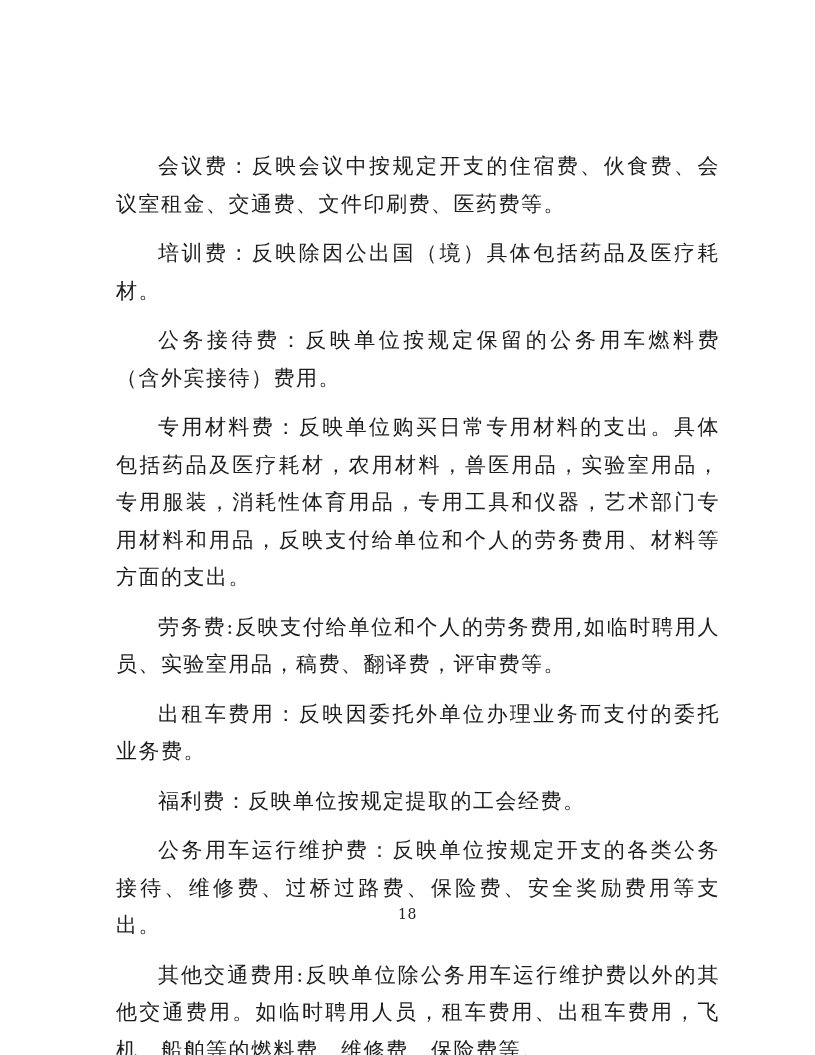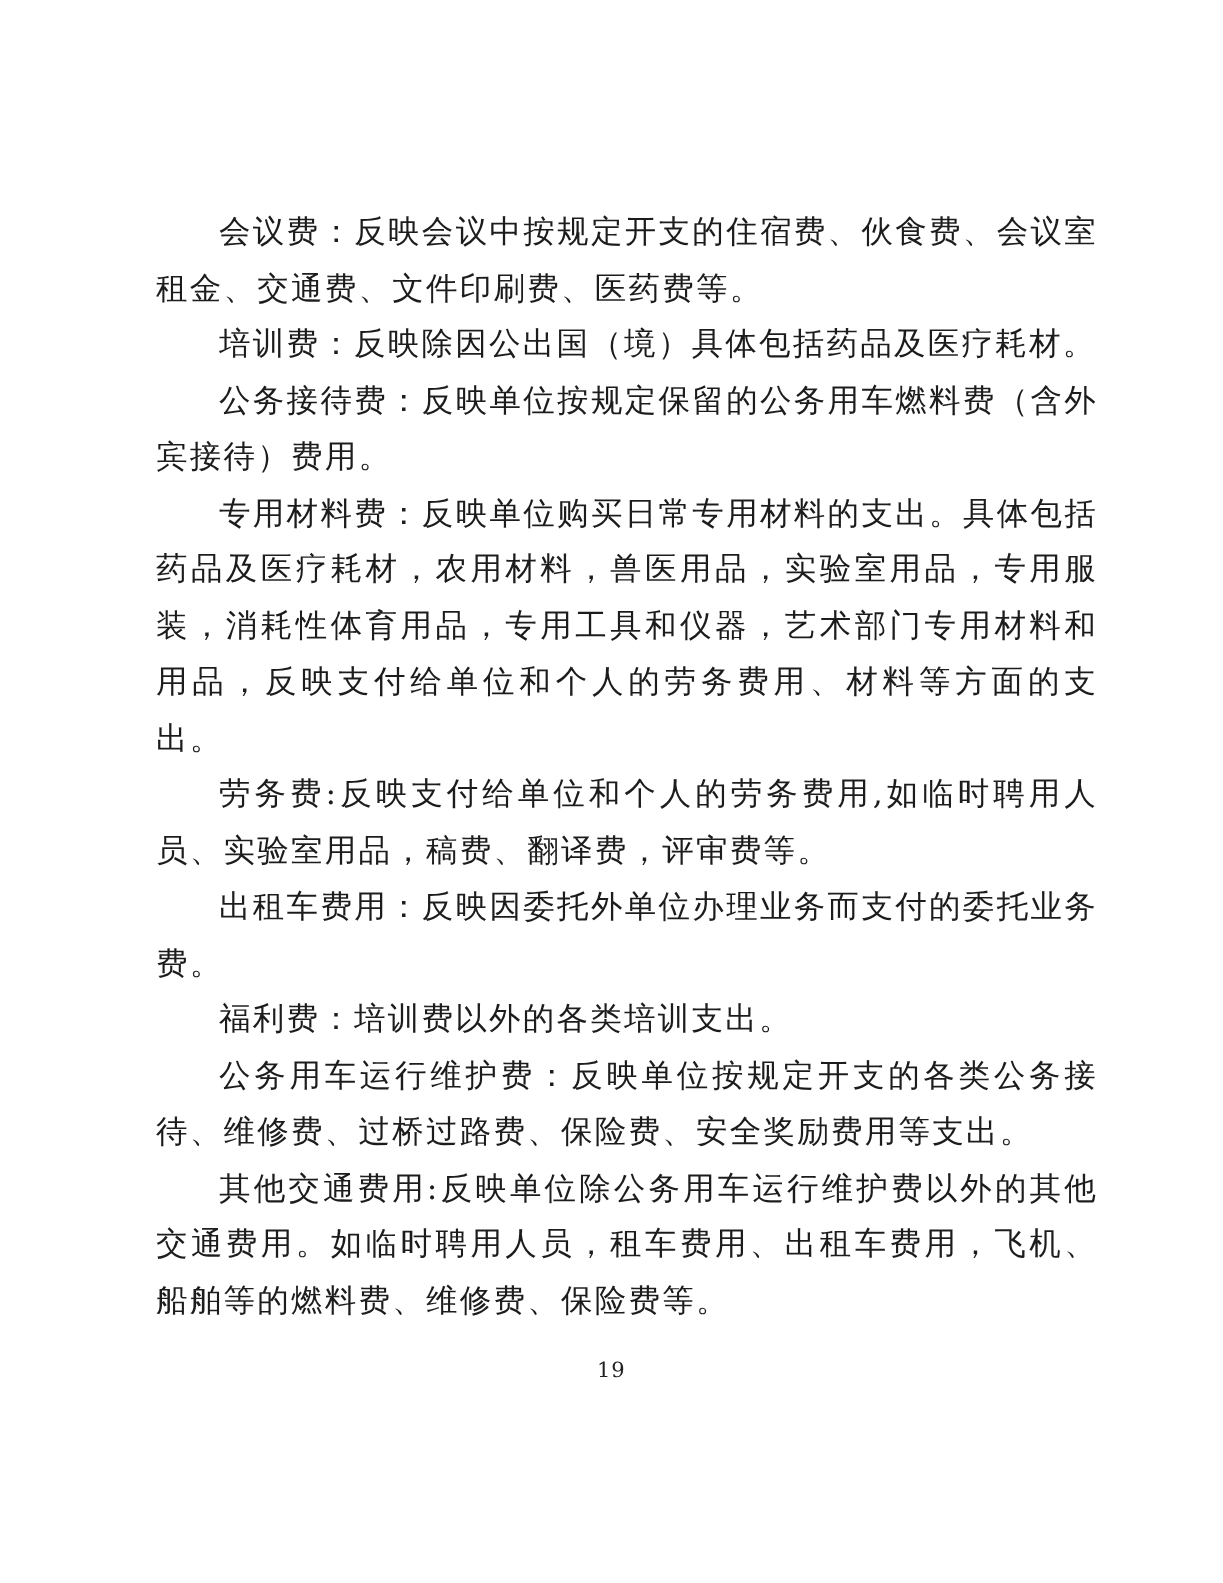--- a/index.html
+++ b/index.html
@@ -21,21 +21,21 @@
     width: 628px;
     font-size: 21px;
     line-height: 37.5px;
     letter-spacing: 1.5px;
     color: #1c1c1c;
     text-align: justify;
     text-justify: inter-ideograph;
   }
   .content p {
     text-indent: 2em;
-    margin: 0;
+    margin: 12px;
   }
   .page-number {
     position: absolute;
     top: 906px;
     left: 0;
     width: 100%;
     text-align: center;
     font-size: 14px;
     letter-spacing: 0.5px;
     color: #222222;
@@ -46,18 +46,18 @@
 <body>
 
 <div class="page">
   <div class="content">
     <p>会议费：反映会议中按规定开支的住宿费、伙食费、会议室租金、交通费、文件印刷费、医药费等。</p>
     <p>培训费：反映除因公出国（境）具体包括药品及医疗耗材。</p>
     <p>公务接待费：反映单位按规定保留的公务用车燃料费（含外宾接待）费用。</p>
     <p>专用材料费：反映单位购买日常专用材料的支出。具体包括药品及医疗耗材，农用材料，兽医用品，实验室用品，专用服装，消耗性体育用品，专用工具和仪器，艺术部门专用材料和用品，反映支付给单位和个人的劳务费用、材料等方面的支出。</p>
     <p>劳务费:反映支付给单位和个人的劳务费用,如临时聘用人员、实验室用品，稿费、翻译费，评审费等。</p>
     <p>出租车费用：反映因委托外单位办理业务而支付的委托业务费。</p>
-    <p>福利费：培训费以外的各类培训支出。</p>
+    <p>福利费：反映单位按规定提取的工会经费。</p>
     <p>公务用车运行维护费：反映单位按规定开支的各类公务接待、维修费、过桥过路费、保险费、安全奖励费用等支出。</p>
     <p>其他交通费用:反映单位除公务用车运行维护费以外的其他交通费用。如临时聘用人员，租车费用、出租车费用，飞机、船舶等的燃料费、维修费、保险费等。</p>
   </div>
-  <div class="page-number">19</div>
+  <div class="page-number">18</div>
 </div>
 
 </body></html>

